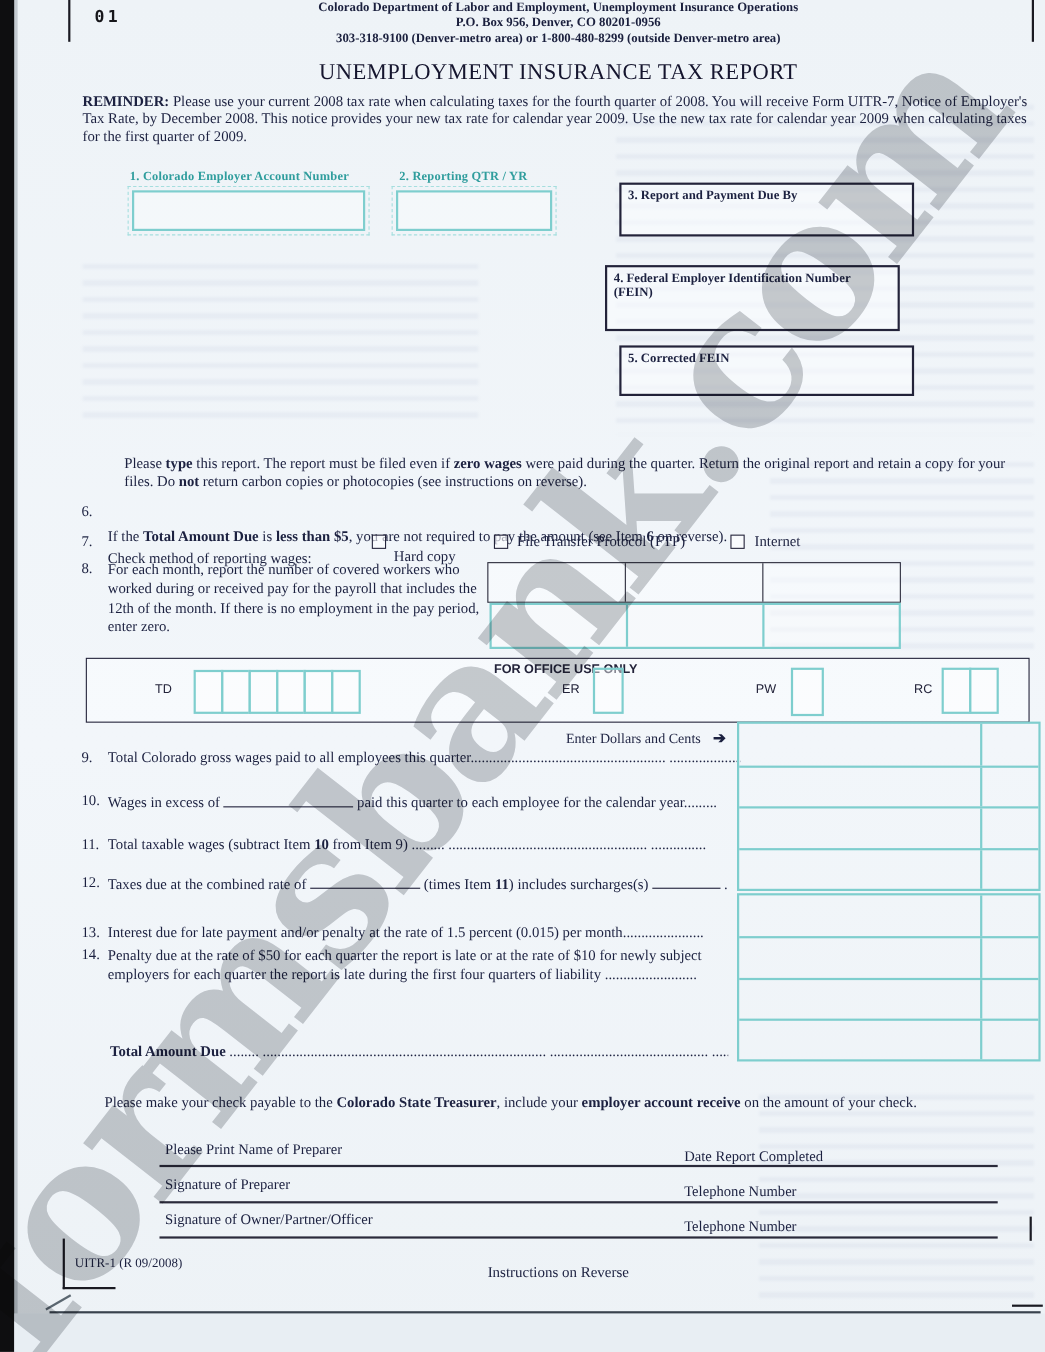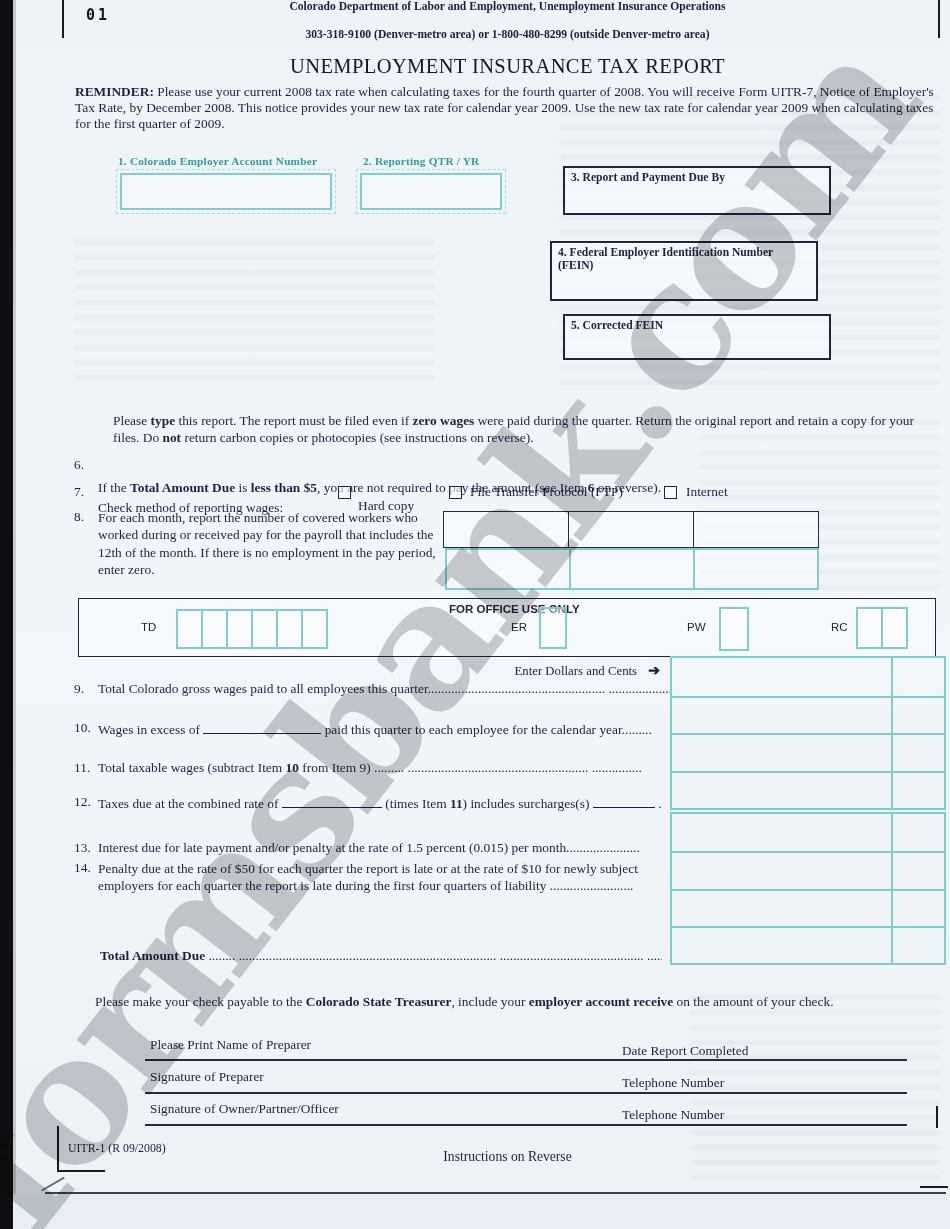--- a/index.html
+++ b/index.html
@@ -57,20 +57,21 @@
   <div class="abs mark" style="left:936px;top:1106px;width:2px;height:22px;"></div>
 
   <div class="abs bleed" style="left:560px;top:95px;width:380px;height:300px;"></div>
   <div class="abs bleed" style="left:700px;top:420px;width:240px;height:180px;"></div>
   <div class="abs bleed" style="left:75px;top:240px;width:360px;height:150px;"></div>
   <div class="abs bleed" style="left:690px;top:995px;width:250px;height:190px;"></div>
 
   <div class="abs" style="left:86px;top:6px;font-family:'DejaVu Sans Mono',monospace;font-weight:700;font-size:15px;letter-spacing:3px;color:#16161a;">01</div>
 
   <div class="abs center hdr" style="left:75px;top:0px;width:865px;">Colorado Department of Labor and Employment, Unemployment Insurance Operations</div>
+  <div class="abs center hdr" style="left:75px;top:14px;width:865px;">P.O. Box 956, Denver, CO 80201-0956</div>
   <div class="abs center hdr" style="left:75px;top:28px;width:865px;">303-318-9100 (Denver-metro area) or 1-800-480-8299 (outside Denver-metro area)</div>
 
   <div class="abs center title" style="left:75px;top:55px;width:865px;">UNEMPLOYMENT INSURANCE TAX REPORT</div>
 
   <div class="abs para" style="left:75px;top:84px;width:864px;"><span style="font-weight: 700;">REMINDER:</span><span>  Please use your current 2008 tax rate when calculating taxes for the fourth quarter of 2008.  You will receive Form UITR-7, Notice of Employer's Tax Rate, by December 2008.  This notice provides your new tax rate for calendar year 2009.  Use the new tax rate for calendar year 2009 when calculating taxes for the first quarter of 2009.</span></div>
 
   <div class="abs teal-text" style="left:118px;top:155px;">1. Colorado Employer Account Number</div>
   <div class="abs teal-text" style="left:363px;top:155px;">2. Reporting QTR / YR</div>
   <div class="abs tealbox" style="left:116px;top:169px;width:220px;height:45px;">
     <div class="tealbox-inner"></div>

